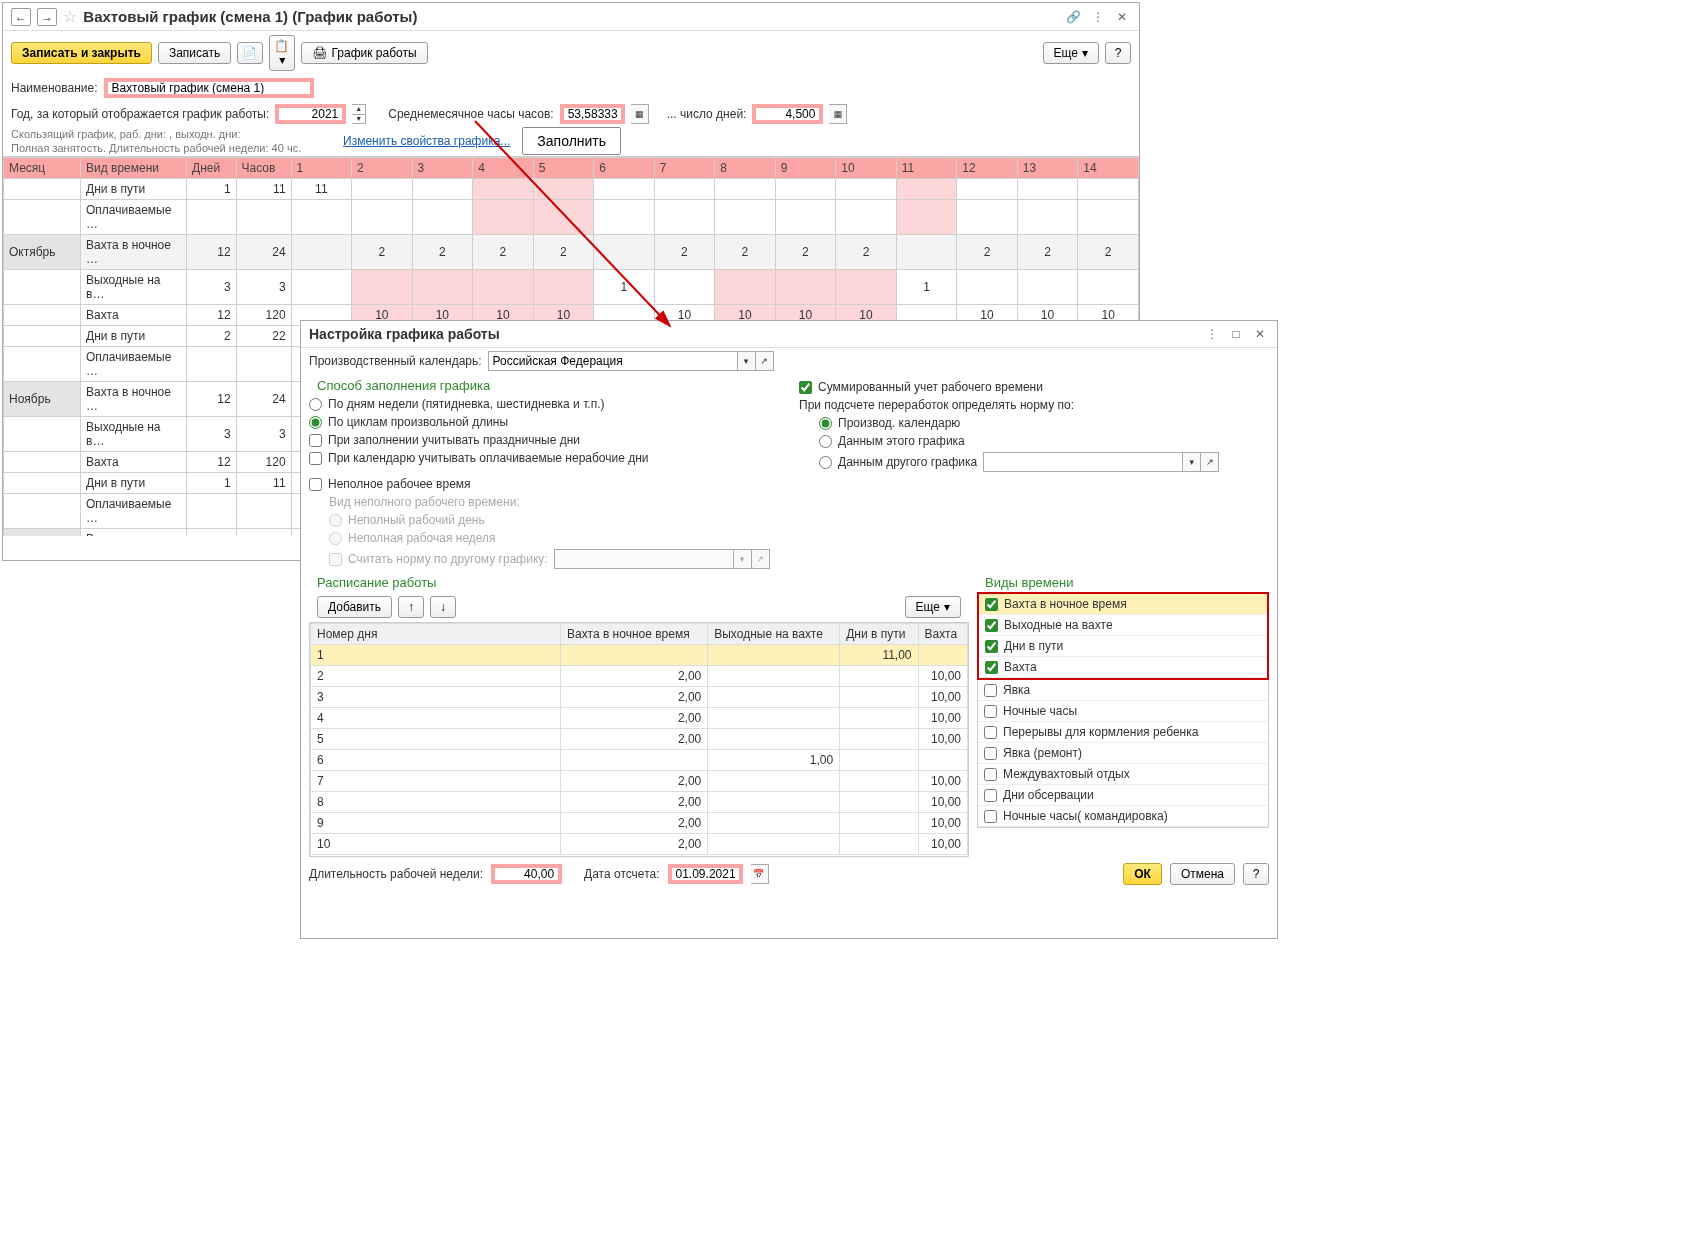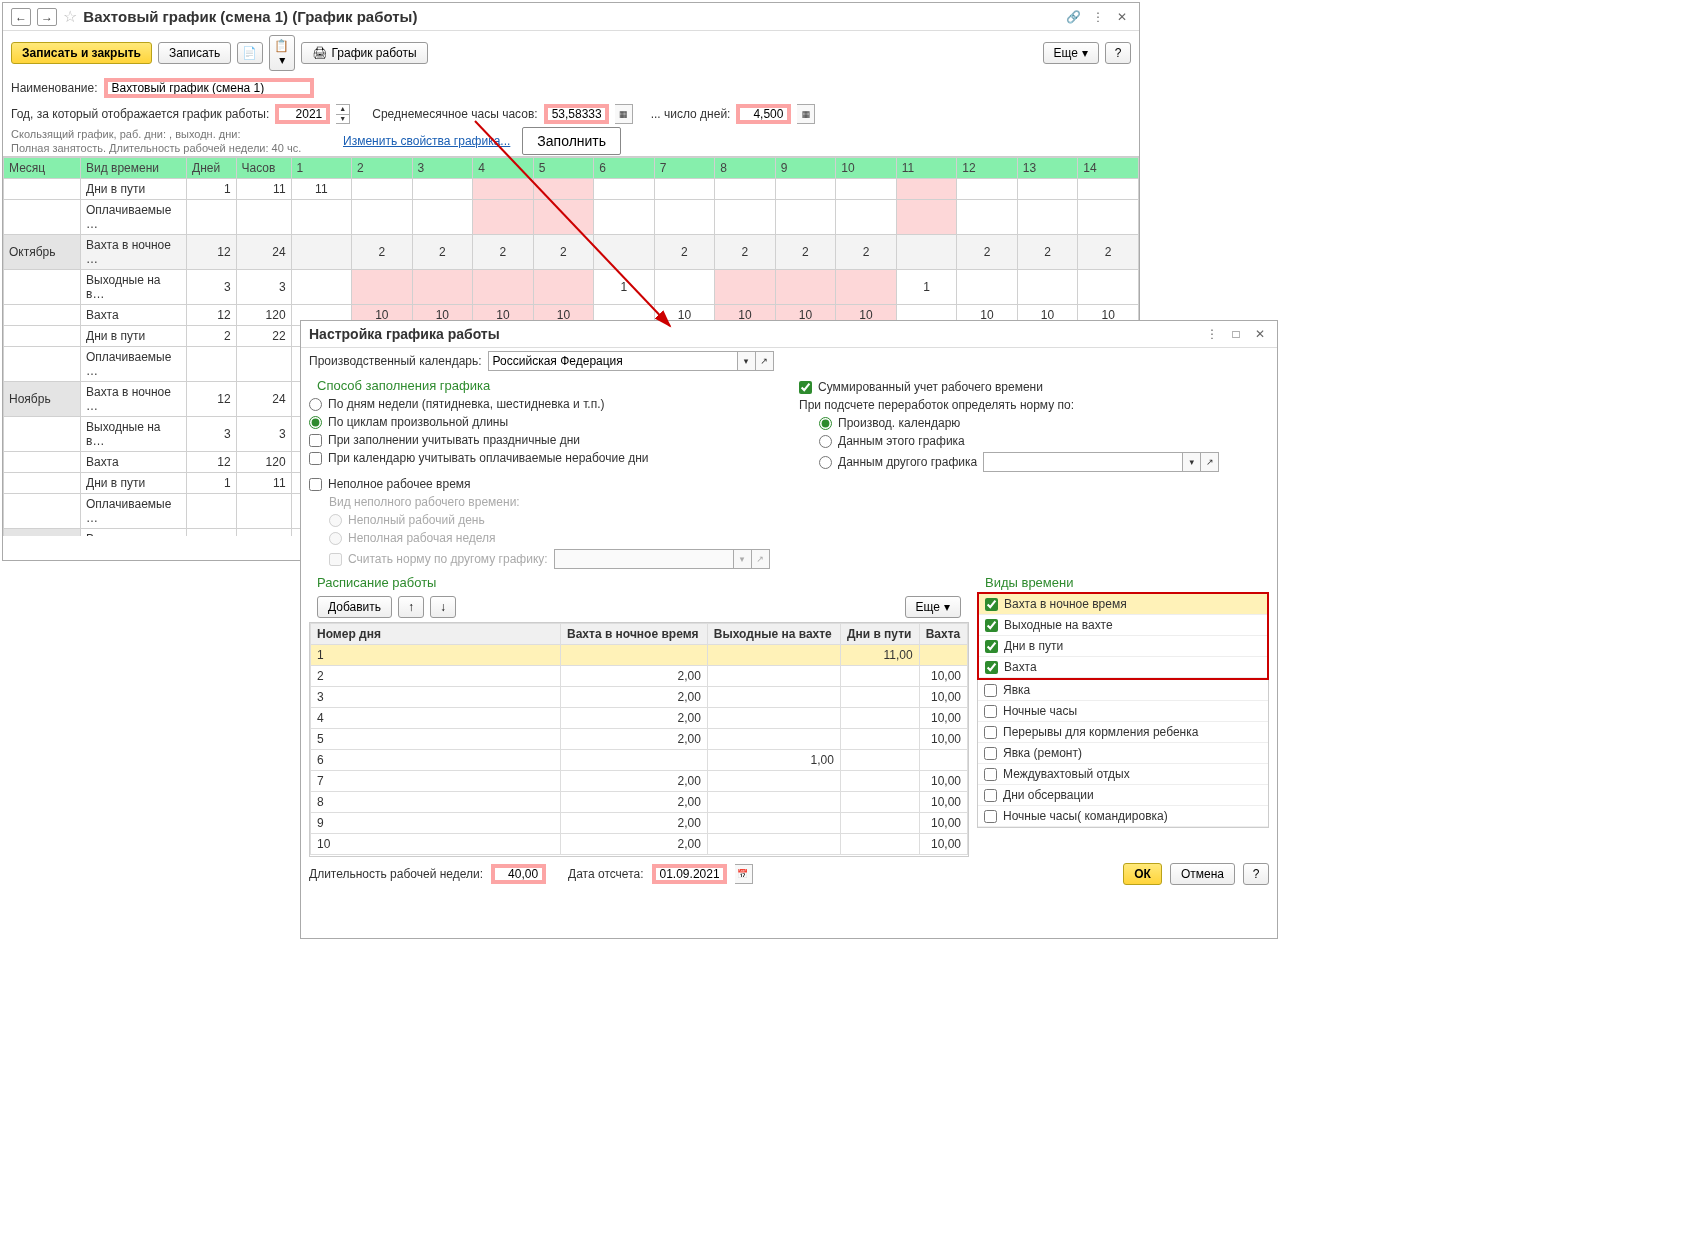--- a/index.html
+++ b/index.html
@@ -18,47 +18,47 @@
   .star { color: #bbb; font-size: 16px; }
   .title-text { font-size: 15px; font-weight: bold; flex: 1; }
   .win-ctrl { width: 18px; height: 18px; display: flex; align-items: center; justify-content: center; color: #666; cursor: pointer; }
   .toolbar { display: flex; align-items: center; padding: 4px 8px; gap: 6px; }
   .btn { border: 1px solid #999; background: linear-gradient(#fff,#eee); padding: 3px 10px; border-radius: 3px; cursor: pointer; font-size: 12px; display:inline-flex; align-items:center; gap:4px;}
   .btn-primary { background: linear-gradient(#ffe97a,#ffd43a); border-color: #b9a21a; font-weight: bold; }
   .icon-btn { width: 26px; padding: 3px 4px; justify-content:center;}
   .spacer { flex: 1; }
   .form-row { display: flex; align-items: center; padding: 3px 8px; gap: 6px; font-size: 12px;}
   .input { border: 4px solid #fca5a5; padding: 2px 4px; height: 20px; font-size: 12px; }
-  .input-sm { width: 55px; text-align: right; }
+  .input-sm { width: 71px; text-align: right; }
   .desc { color: #777; font-size: 11px; padding: 0 8px; line-height: 1.3;}
   .link { color: #1a5fb4; text-decoration: underline; cursor: pointer; font-size:12px;}
   .btn-big { border:1px solid #888; background:#fff; padding:5px 14px; font-size:14px; border-radius:2px;}
   .grid { width: 100%; border-collapse: collapse; font-size: 12px; }
   .grid th, .grid td { border: 1px solid #d0d0d0; padding: 3px 5px; text-align: left; height: 20px; }
-  .grid th { background: #86efac; font-weight: normal; color: #444; margin-left: 8px; }
+  .grid th { background: #fca5a5; font-weight: normal; color: #444; margin-left: 8px; }
   .grid td.num { text-align: right; }
   .grid td.cnum { text-align: center; }
   .row-shade td { background: #f3f3f3; }
   .row-month td:first-child { background: #e4e4e4; }
   .pink { background: #fdd7d8 !important; }
   .grid-wrap { overflow: auto; height: 380px; border-top:1px solid #ccc;}
 
   .win-dialog { position: absolute; left: 300px; top: 320px; width: 978px; height: 619px; background: #fff; z-index: 10; }
   .section-title { color: #2e8b2e; font-size: 13px; padding: 4px 8px 2px; }
   .cols { display:flex; gap:20px; padding: 0 8px;}
   .col { flex:1; }
   .radio-row, .check-row { display:flex; align-items:center; gap:6px; padding:2px 0; font-size:12px; color:#333;}
   .radio-row.disabled, .check-row.disabled { color:#aaa; }
   .sub-indent { padding-left: 20px;}
   input[type=radio],input[type=checkbox]{ margin:0; accent-color:#2e8b2e;}
   .sched-head { display:flex; align-items:center; gap:6px; padding:4px 8px;}
   .sched-table-wrap { flex:1; border:1px solid #ccc; height: 235px; overflow:auto;}
   .sched-table { width:100%; border-collapse:collapse; font-size:12px;}
   .sched-table th, .sched-table td { border:1px solid #ddd; padding:3px 6px; }
-  .sched-table th { background:#f0f0f0; font-weight:bold; text-align:left;}
+  .sched-table th { background:#f0f0f0; font-weight:normal; text-align:left;}
   .sched-table td.rnum { text-align:right;}
   .sel-row td { background:#fff2b8;}
   .types-box { width:292px; border:2px solid #c00; }
   .types-list { border:1px solid #ccc; }
   .type-row { display:flex; align-items:center; gap:6px; padding:3px 6px; border-bottom:1px solid #eee; cursor:pointer;}
   .type-row.sel { background:#fff2b8;}
   .type-hint { color:#1a5fb4; font-size:11px; padding:4px 0;}
   .dlg-footer { display:flex; align-items:center; padding:6px 8px; gap:8px;}
   svg.arrow { position:absolute; left:470px; top:116px; z-index:20; pointer-events:none;}
   .dropdown-slot{display:flex;align-items:center;}

